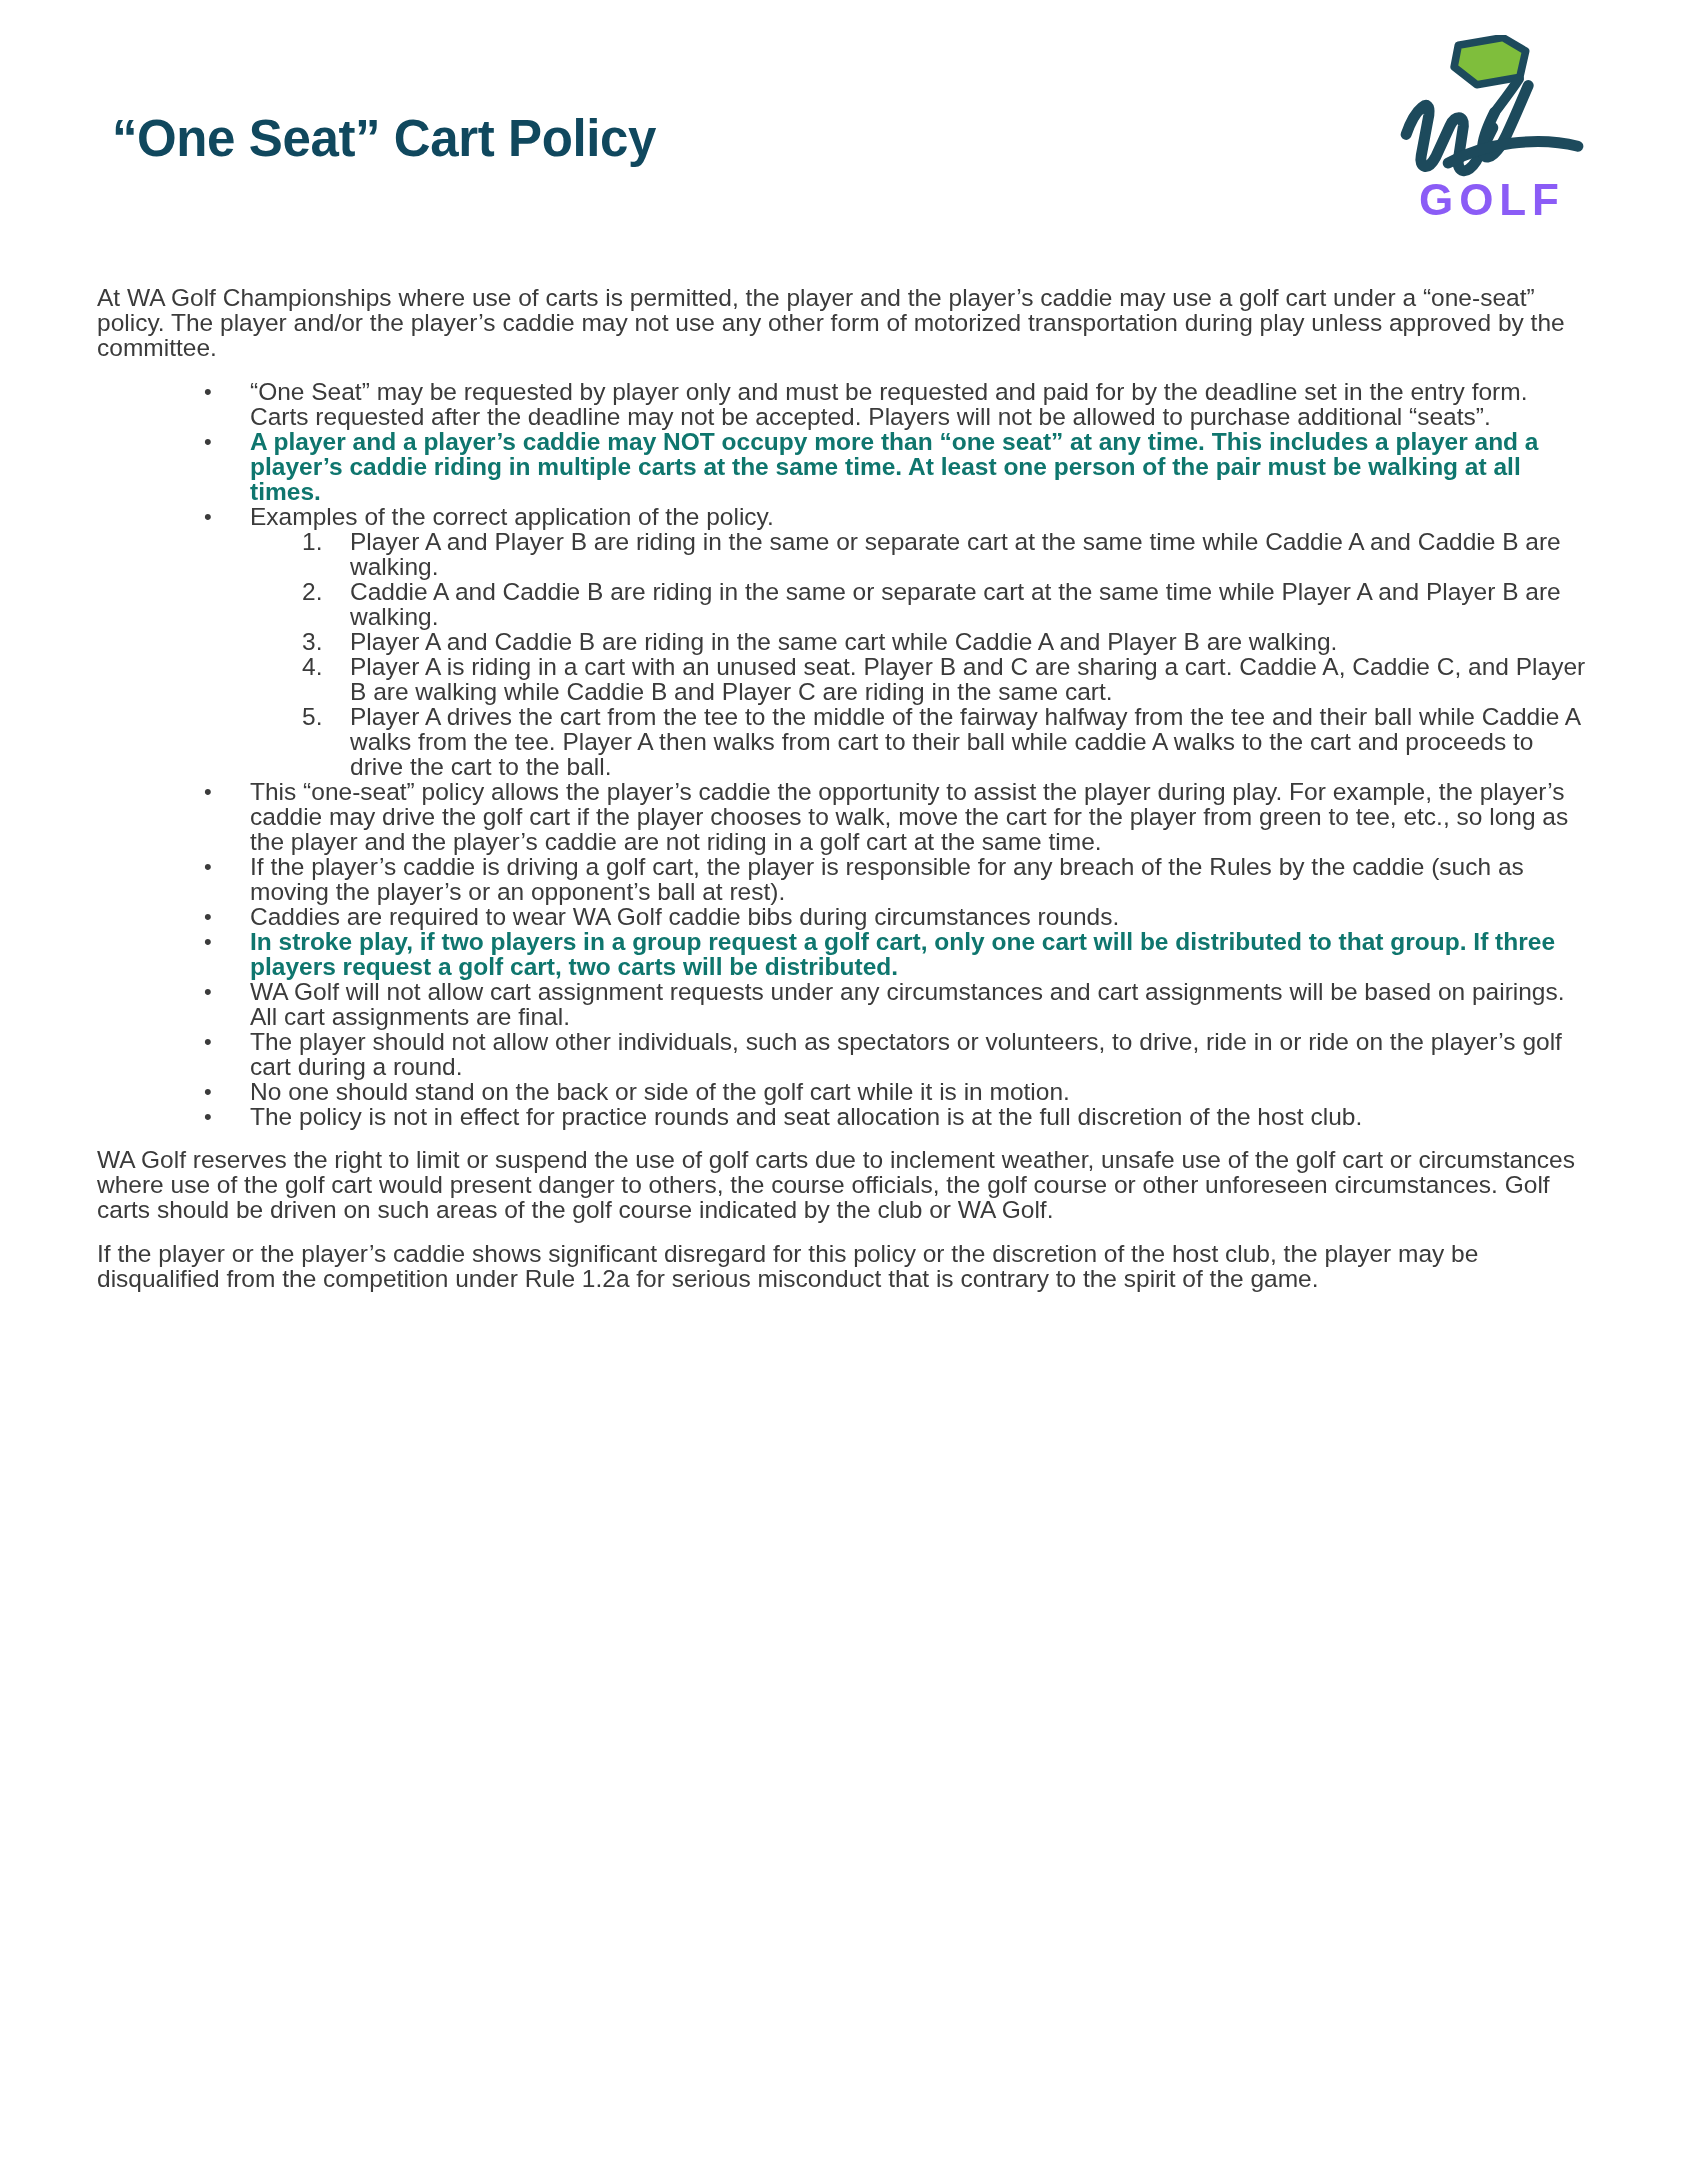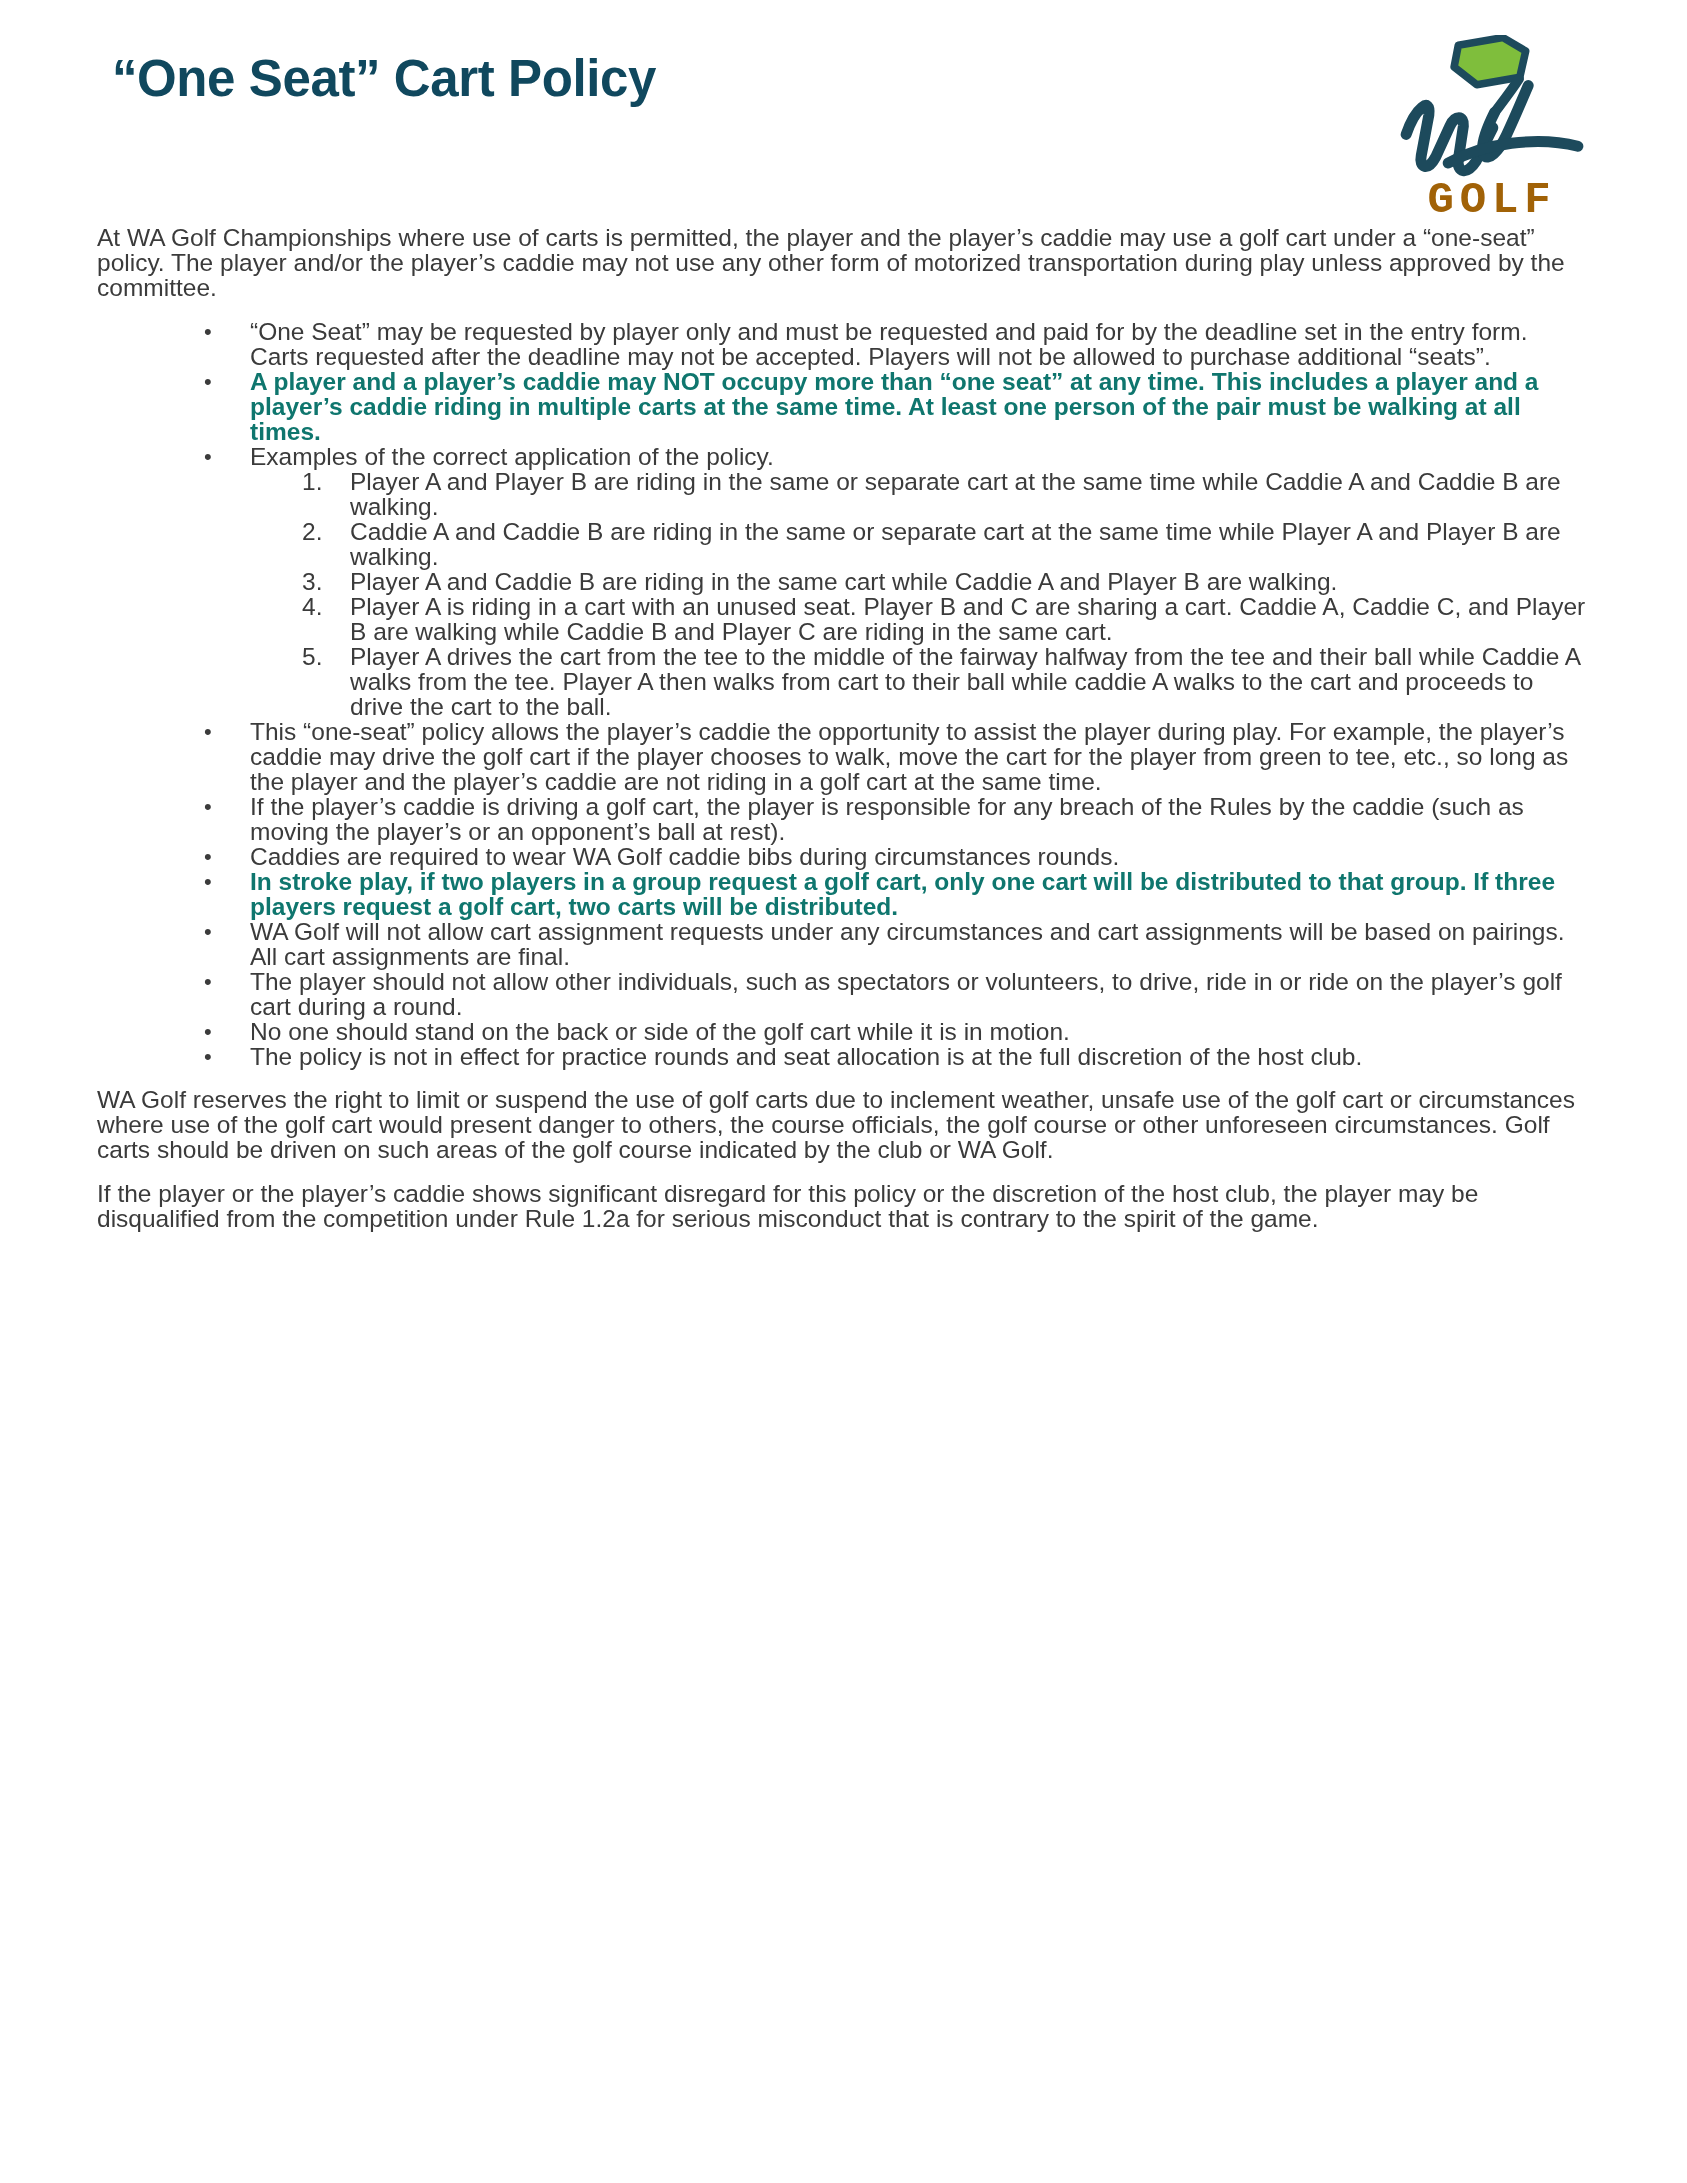--- a/index.html
+++ b/index.html
@@ -9,21 +9,21 @@
     height: 2183px;
     font-family: "Liberation Sans", "DejaVu Sans", sans-serif;
     color: #3b3b3b;
     position: relative;
     overflow: hidden;
   }
   .page {
     position: relative;
     width: 1687px;
     height: 2183px;
-    padding: 48px 97px 0 97px;
+    padding: 108px 97px 0 97px;
   }
   .page-title {
     font-size: 51px;
     font-weight: 700;
     line-height: 61px;
     letter-spacing: -0.4px;
     color: #10485e;
     margin: 0 0 116px 15px;
   }
   .logo {
@@ -31,23 +31,23 @@
     top: 35px;
     right: 94px;
     width: 202px;
     text-align: center;
   }
   .logo svg { display: block; margin: 0 auto; }
   .logo .wordmark {
     font-size: 44px;
     font-weight: 800;
     letter-spacing: 5.9px;
-    color: #a16207;
+    color: #8b5cf6;
     margin-top: -5px;
-    font-family: Liberation Mono, monospace;
+    font-family: Liberation Sans, sans-serif;
   }
   .sr {
     position: absolute;
     width: 0.8px; height: 0.8px;
     overflow: hidden;
     clip: rect(0 0 0 0);
     white-space: nowrap;
   }
   .body-text {
     font-size: 24.5px;

